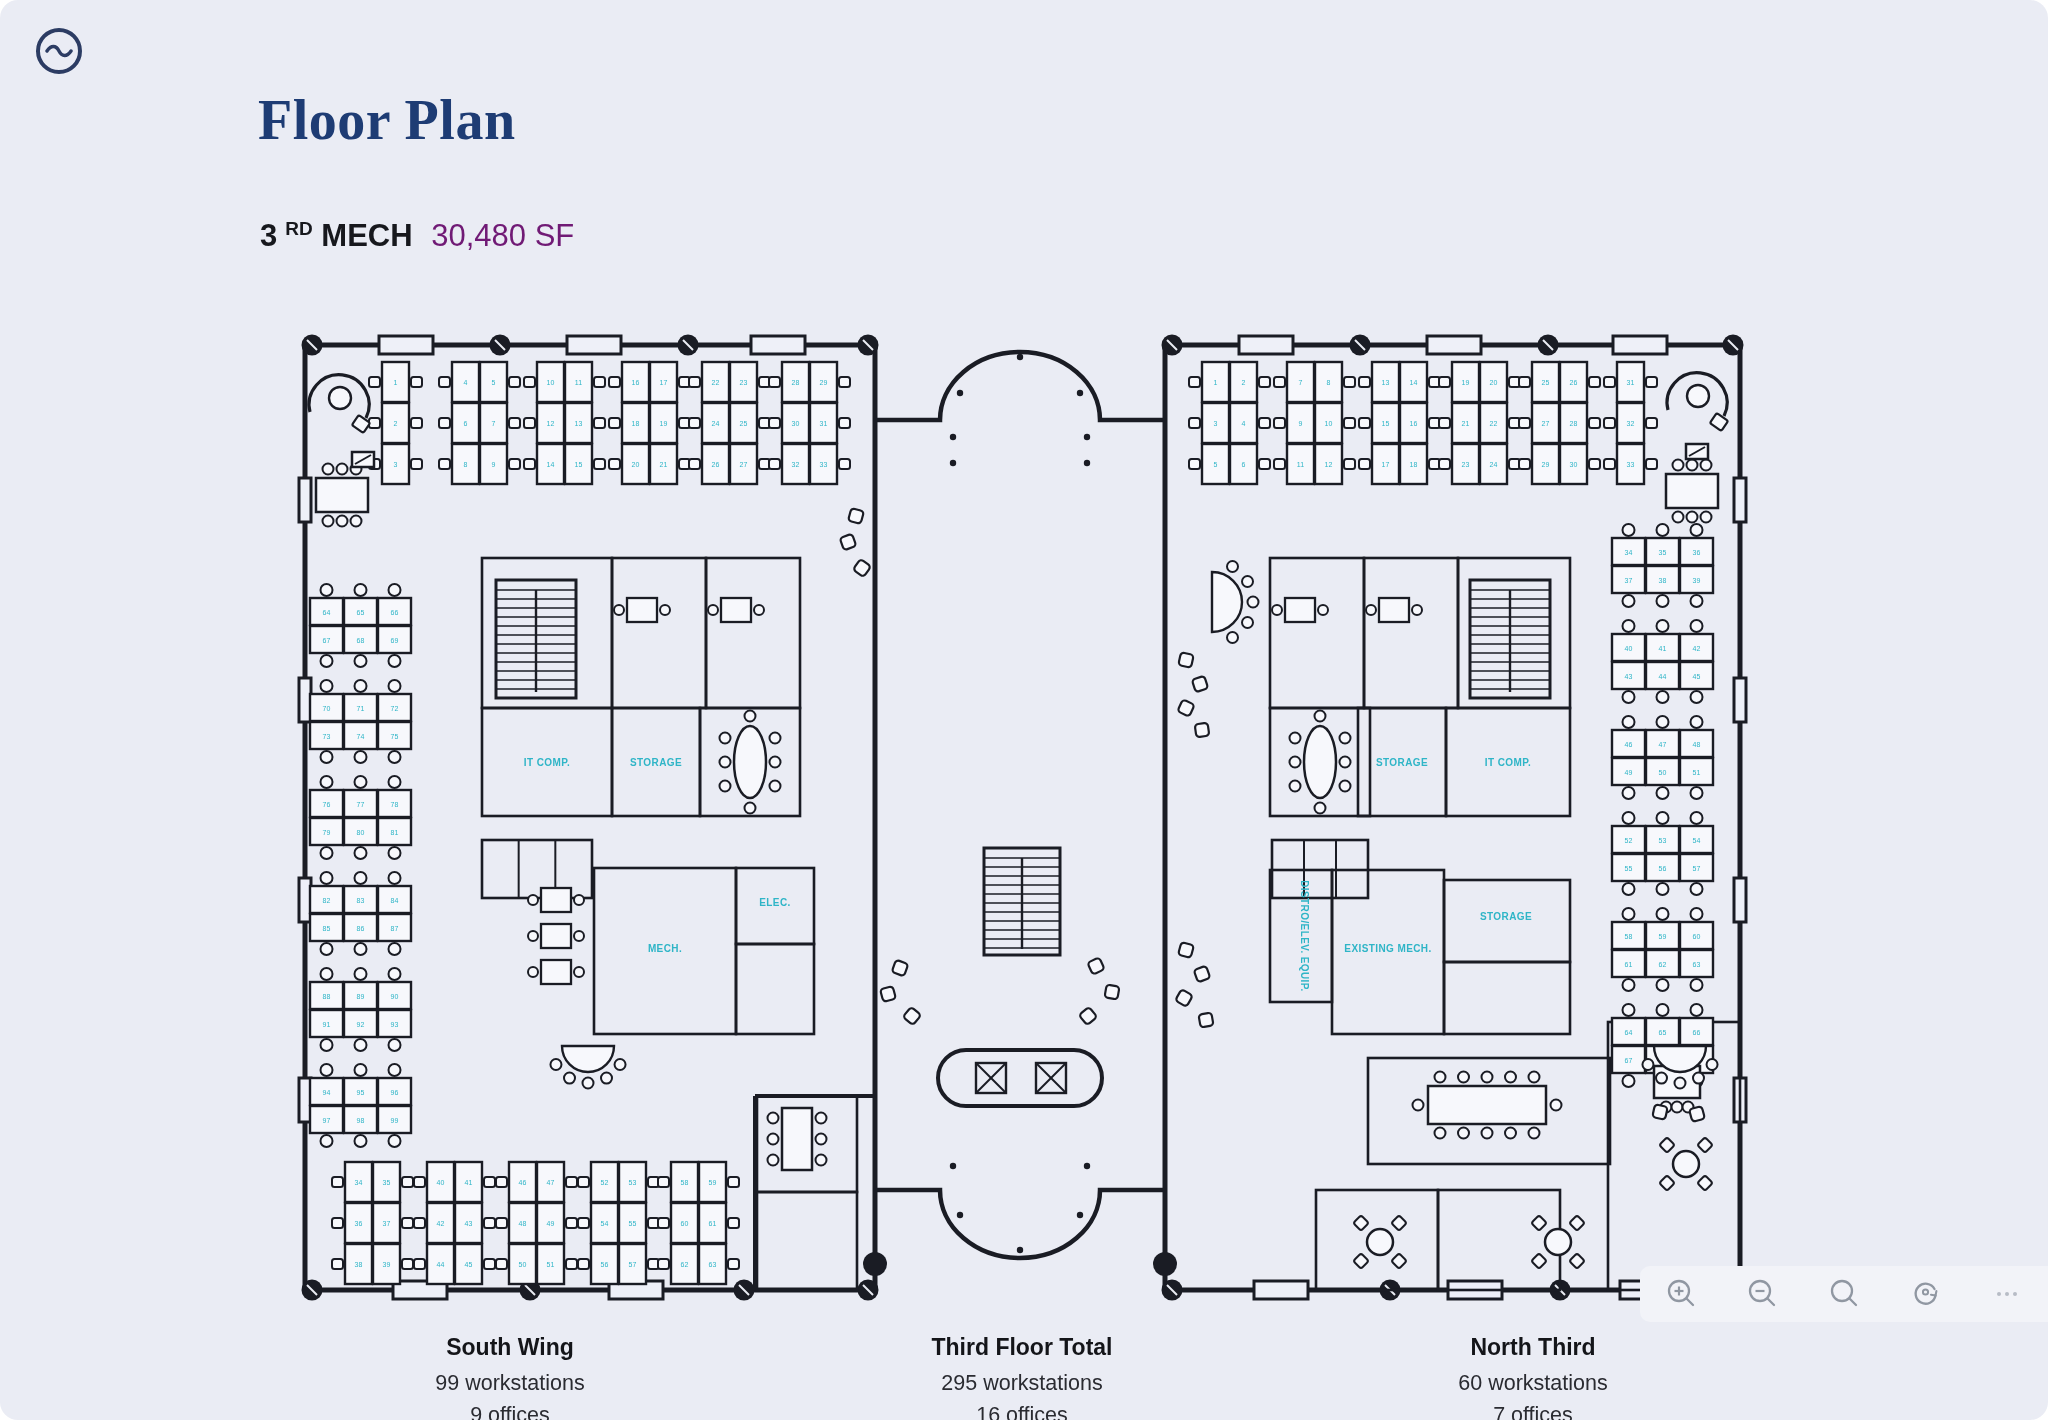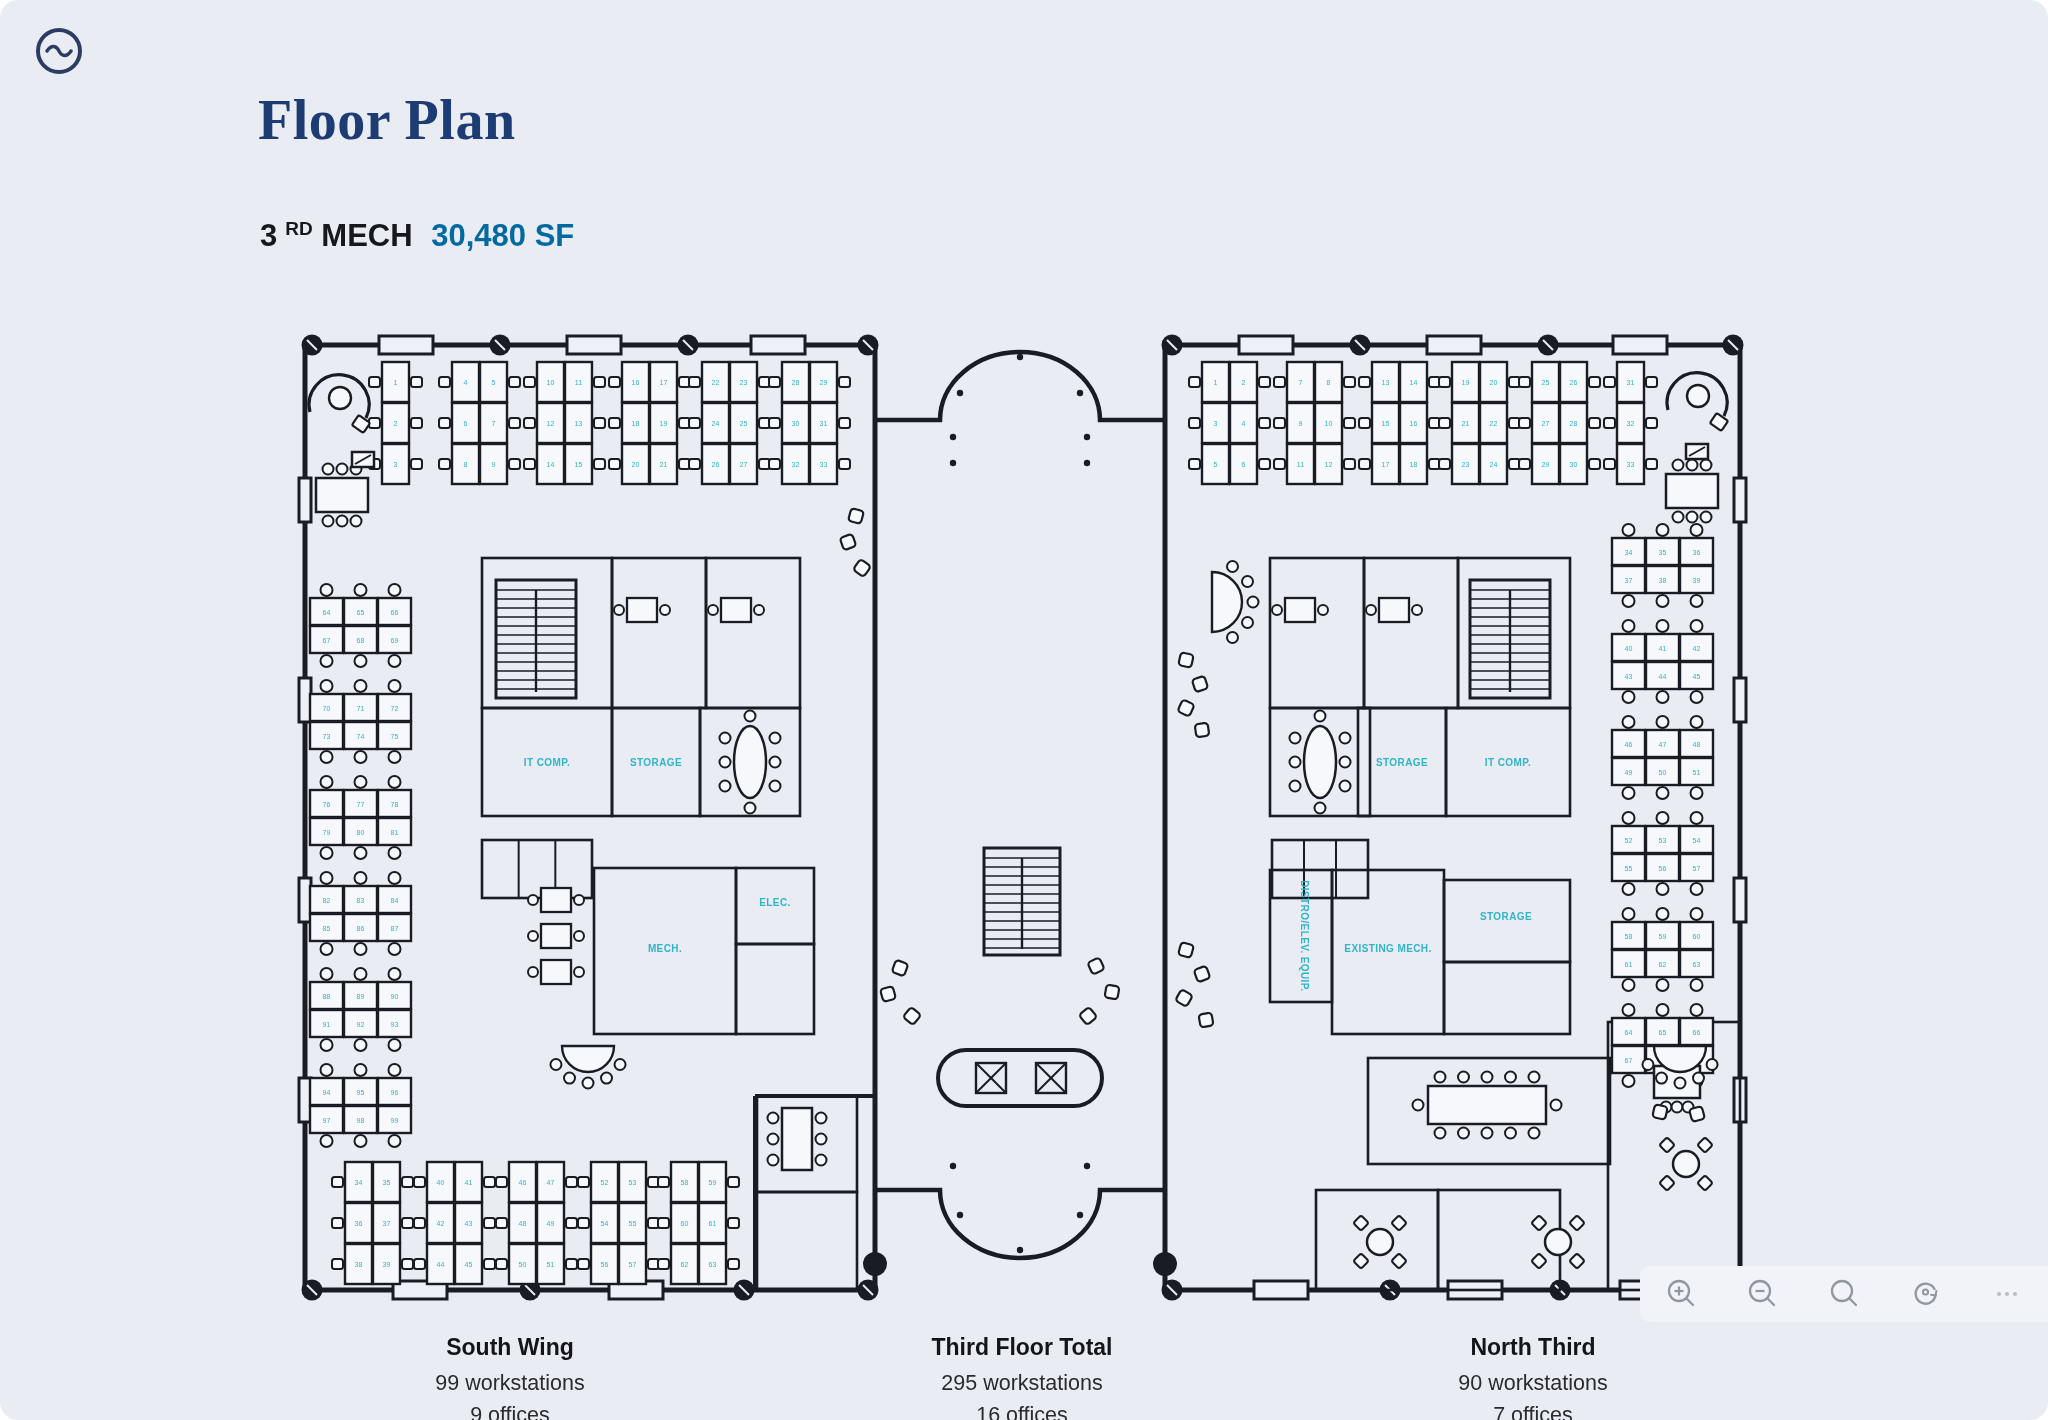--- a/index.html
+++ b/index.html
@@ -5,21 +5,21 @@
   html,body{margin:0;padding:0;}
   .page{position:relative;width:2048px;height:1420px;background:#eaecf4;
         font-family:"Liberation Sans",sans-serif;overflow:hidden;border-radius:18px;}
   .logo{position:absolute;left:36px;top:28px;width:46px;height:46px;border:4px solid #2c3c63;
         border-radius:50%;display:flex;align-items:center;justify-content:center;box-sizing:border-box;}
   .page-title{position:absolute;left:258px;top:88px;font-family:"Liberation Serif",serif;
         font-weight:700;font-size:56px;color:#1e3c74;letter-spacing:0.5px;}
   .subtitle{position:absolute;left:260px;top:218px;font-size:31px;color:#232429;}
   .subtitle b{font-weight:700;color:#17181d;}
   .subtitle sup{font-size:19px;font-weight:700;vertical-align:super;line-height:0;margin-left:8px;}
-  .subtitle .area{font-weight:700;color:#0369a1;margin-left:10px;}
+  .subtitle .area{font-weight:400;color:#701a75;margin-left:10px;}
   .plan-svg{position:absolute;left:0;top:0;}
   .stats{position:absolute;top:1326px;left:0;width:100%;}
   .stat-col{position:absolute;transform:translateX(-50%);text-align:center;white-space:nowrap;}
   .stat-col h3{margin:8px 0 6px 0;font-size:23px;font-weight:700;color:#141519;}
   .stat-col div{font-size:21.5px;color:#2a2b31;line-height:32px;}
   .toolbar{position:absolute;left:1640px;top:1266px;width:408px;height:56px;background:#f2f3f8;
         border-radius:10px 0 0 10px;display:flex;align-items:center;justify-content:space-around;}
   .tool-btn{width:44px;height:44px;border:none;background:transparent;display:flex;align-items:center;
         justify-content:center;cursor:pointer;padding:0;}
 </style>
@@ -942,21 +942,21 @@
       <div>99 workstations</div>
       <div>9 offices</div>
     </div>
     <div class="stat-col" style="left:1022px">
       <h3>Third Floor Total</h3>
       <div>295 workstations</div>
       <div>16 offices</div>
     </div>
     <div class="stat-col" style="left:1533px">
       <h3>North Third</h3>
-      <div>90 workstations</div>
+      <div>60 workstations</div>
       <div>7 offices</div>
     </div>
   </div>
 
   <div class="toolbar">
     <button class="tool-btn" title="">
       <svg width="36" height="36" viewBox="0 0 36 36">
         <circle cx="16" cy="15" r="10" fill="none" stroke="#9097a2" stroke-width="2.3"></circle>
         <line x1="23.5" y1="22.5" x2="30" y2="29" stroke="#9097a2" stroke-width="2.3" stroke-linecap="round"></line>
         <line x1="11.5" y1="15" x2="20.5" y2="15" stroke="#9097a2" stroke-width="2.2"></line>

